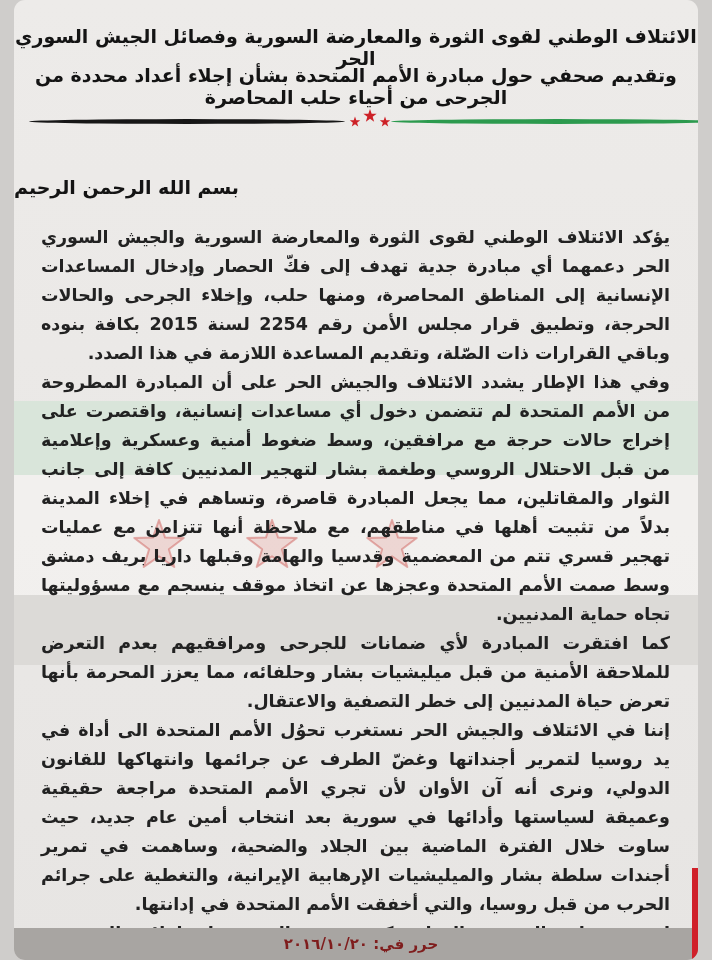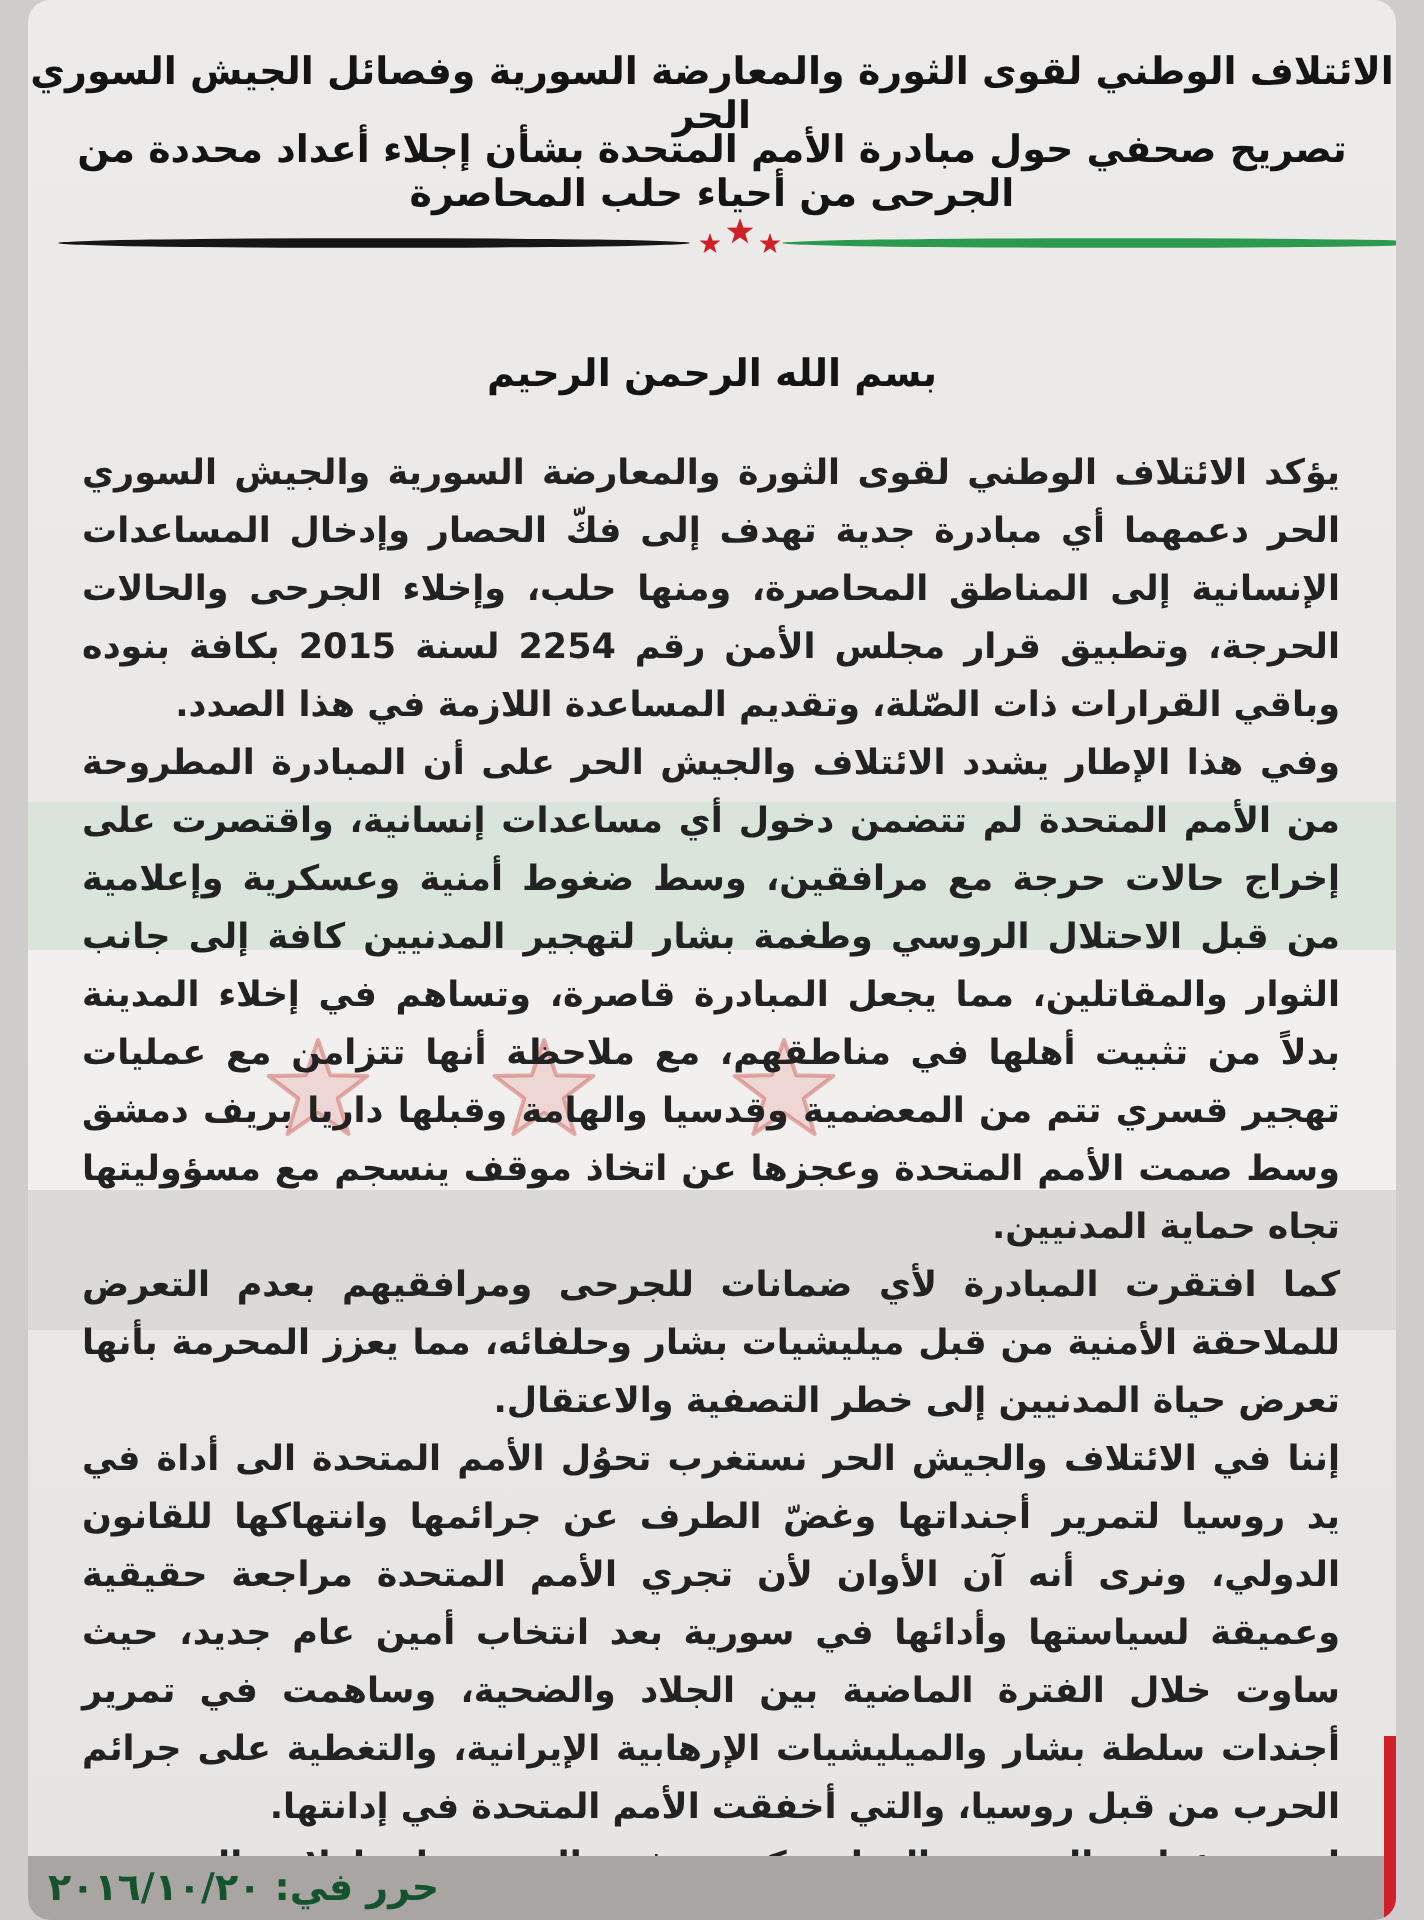--- a/index.html
+++ b/index.html
@@ -23,36 +23,36 @@
   .title {
     position: absolute; left: 0; width: 100%;
     text-align: center; font-weight: bold; color: #141414;
     direction: rtl;
   }
   .t1 { top: 25px; font-size: 19px; }
   .t2 { top: 64px; font-size: 19px; }
 
   .basmala {
     position: absolute; top: 176px; left: 0; width: 100%;
-    text-align: center; font-weight: bold; font-size: 19px; color: #141414;
+    text-align: left; font-weight: bold; font-size: 19px; color: #141414;
     direction: rtl;
   }
 
   .body-text {
     position: absolute; top: 223px; right: 28px; left: 27px;
     direction: rtl; text-align: justify;
     font-weight: bold; font-size: 17.5px; line-height: 29px; color: #222;
   }
   .body-text p { margin: 0; }
 
   .footer-bar {
     position: absolute; left: 0; right: 0; top: 928px; height: 32px;
-    background: #a8a5a2; color: #14532d;
-    font-weight: bold; font-size: 19px; line-height: 32px;
-    direction: rtl; text-align: left;
+    background: #a8a5a2; color: #7f1d1d;
+    font-weight: bold; font-size: 15px; line-height: 32px;
+    direction: rtl; text-align: center;
     padding-left: 10px; box-sizing: border-box;
   }
   .red-bar {
     position: absolute; right: 0; top: 868px; width: 6px; height: 92px;
     background: #d0202a;
   }
 </style>
 </head>
 <body>
 
@@ -75,21 +75,21 @@
       <ellipse cx="543.5" cy="121.5" rx="166.5" ry="2.4" fill="#2c9a4e"></ellipse>
       <g fill="#cd2127">
         <polygon points="341,116.5 342.29,120.22 346.23,120.30 343.09,122.68 344.23,126.45 341,124.2 337.77,126.45 338.91,122.68 335.77,120.30 339.71,120.22"></polygon>
         <polygon points="356,109 357.65,113.73 362.66,113.84 358.66,116.87 360.12,121.66 356,118.8 351.88,121.66 353.34,116.87 349.34,113.84 354.35,113.73"></polygon>
         <polygon points="371,116.5 372.29,120.22 376.23,120.30 373.09,122.68 374.23,126.45 371,124.2 367.77,126.45 368.91,122.68 365.77,120.30 369.71,120.22"></polygon>
       </g>
     </g>
   </svg>
 
   <div class="title t1">الائتلاف الوطني لقوى الثورة والمعارضة السورية وفصائل الجيش السوري الحر</div>
-  <div class="title t2">تصريح صحفي حول مبادرة الأمم المتحدة بشأن إجلاء أعداد محددة من الجرحى من أحياء حلب المحاصرة</div>
+  <div class="title t2">وتقديم صحفي حول مبادرة الأمم المتحدة بشأن إجلاء أعداد محددة من الجرحى من أحياء حلب المحاصرة</div>
 
   <div class="basmala">بسم الله الرحمن الرحيم</div>
 
   <div class="body-text">
     <p>يؤكد الائتلاف الوطني لقوى الثورة والمعارضة السورية والجيش السوري الحر دعمهما أي مبادرة جدية تهدف إلى فكّ الحصار وإدخال المساعدات الإنسانية إلى المناطق المحاصرة، ومنها حلب، وإخلاء الجرحى والحالات الحرجة، وتطبيق قرار مجلس الأمن رقم 2254 لسنة 2015 بكافة بنوده وباقي القرارات ذات الصّلة، وتقديم المساعدة اللازمة في هذا الصدد.</p>
     <p>وفي هذا الإطار يشدد الائتلاف والجيش الحر على أن المبادرة المطروحة من الأمم المتحدة لم تتضمن دخول أي مساعدات إنسانية، واقتصرت على إخراج حالات حرجة مع مرافقين، وسط ضغوط أمنية وعسكرية وإعلامية من قبل الاحتلال الروسي وطغمة بشار لتهجير المدنيين كافة إلى جانب الثوار والمقاتلين، مما يجعل المبادرة قاصرة، وتساهم في إخلاء المدينة بدلاً من تثبيت أهلها في مناطقهم، مع ملاحظة أنها تتزامن مع عمليات تهجير قسري تتم من المعضمية وقدسيا والهامة وقبلها داريا بريف دمشق وسط صمت الأمم المتحدة وعجزها عن اتخاذ موقف ينسجم مع مسؤوليتها تجاه حماية المدنيين.</p>
     <p>كما افتقرت المبادرة لأي ضمانات للجرحى ومرافقيهم بعدم التعرض للملاحقة الأمنية من قبل ميليشيات بشار وحلفائه، مما يعزز المحرمة بأنها تعرض حياة المدنيين إلى خطر التصفية والاعتقال.</p>
     <p>إننا في الائتلاف والجيش الحر نستغرب تحوُل الأمم المتحدة الى أداة في يد روسيا لتمرير أجنداتها وغضّ الطرف عن جرائمها وانتهاكها للقانون الدولي، ونرى أنه آن الأوان لأن تجري الأمم المتحدة مراجعة حقيقية وعميقة لسياستها وأدائها في سورية بعد انتخاب أمين عام جديد، حيث ساوت خلال الفترة الماضية بين الجلاد والضحية، وساهمت في تمرير أجندات سلطة بشار والميليشيات الإرهابية الإيرانية، والتغطية على جرائم الحرب من قبل روسيا، والتي أخفقت الأمم المتحدة في إدانتها.</p>
     <p>إن مسؤولية المجتمع الدولي كبيرة في التصدي لمحاولات التصعيدي الدموي من قبل روسيا في حلب وغيرها باستخدام الأسلحة المحرمة دوليا، ومنها القنابل الارتجاجية وقنابل النابالم والخارقة والأسلحة الكيماوية، وينبغي عدم السكوت أو التغطية على مرتكبي جرائم الإبادة والحرب على حساب دماء السوريين وأرواح أطفالهم ونسائهم.</p>
   </div>

